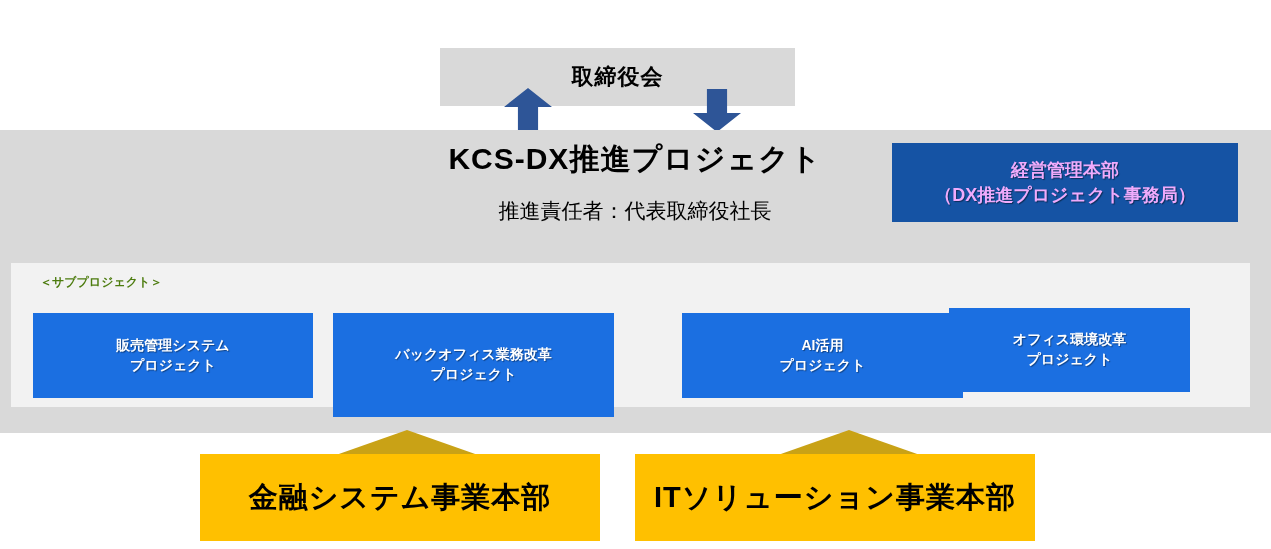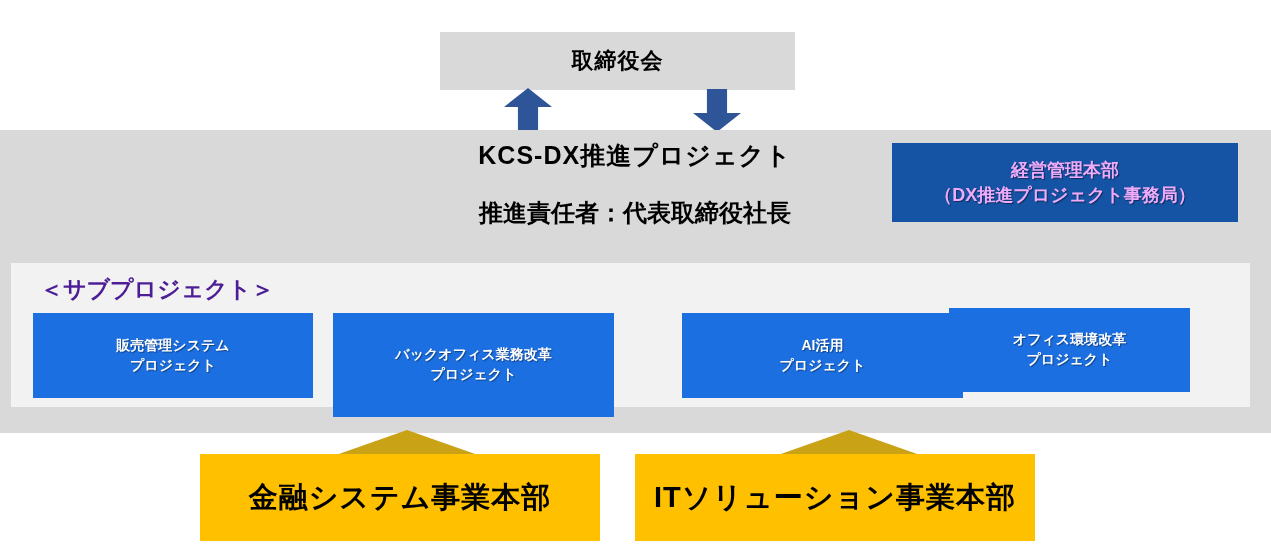--- a/index.html
+++ b/index.html
@@ -11,21 +11,21 @@
   .stage {
     position: relative;
     width: 1271px;
     height: 549px;
     background: #ffffff;
     overflow: hidden;
   }
   
   .board-box {
     position: absolute;
-    left: 440px; top: 32px;
+    left: 440px; top: 48px;
     width: 355px; height: 58px;
     background: #d9d9d9;
     display: flex; align-items: center; justify-content: center;
     font-size: 22px; font-weight: bold; color: #000000;
     letter-spacing: 1px;
   }
   
   .arrow-up {
     position: absolute;
     left: 504px; top: 88px;
@@ -45,29 +45,29 @@
     position: absolute;
     left: 0; top: 130px;
     width: 1271px; height: 303px;
     background: #d9d9d9;
   }
   .main-title {
     position: absolute;
     left: 300px; top: 139px;
     width: 670px;
     text-align: center;
-    font-size: 25px; font-weight: bold; color: #000000;
+    font-size: 30px; font-weight: bold; color: #000000;
     letter-spacing: 1px;
   }
   .main-subtitle {
     position: absolute;
     left: 300px; top: 197px;
     width: 670px;
     text-align: center;
-    font-size: 24px; font-weight: bold; color: #000000;
+    font-size: 21px; font-weight: normal; color: #000000;
   }
   
   .pmo-box {
     position: absolute;
     left: 892px; top: 143px;
     width: 346px; height: 79px;
     background: #1553a4;
     display: flex; flex-direction: column; align-items: center; justify-content: center;
     color: #f0abfc; font-weight: bold; font-size: 18px;
     line-height: 1.35;
@@ -77,21 +77,21 @@
   
   .sub-panel {
     position: absolute;
     left: 11px; top: 263px;
     width: 1239px; height: 144px;
     background: #f2f2f2;
   }
   .sub-heading {
     position: absolute;
     left: 40px; top: 274px;
-    font-size: 23px; font-weight: bold; color: #4c1d95;
+    font-size: 12px; font-weight: bold; color: #4d7c0f;
   }
   .sub-box {
     position: absolute;
     background: #1b6fe1;
     display: flex; flex-direction: column; align-items: center; justify-content: center;
     color: #ffffff; font-weight: bold; font-size: 14px;
     line-height: 1.4;
     text-align: center;
     text-shadow: 1px 1px 1px rgba(0,0,0,0.4);
   }

